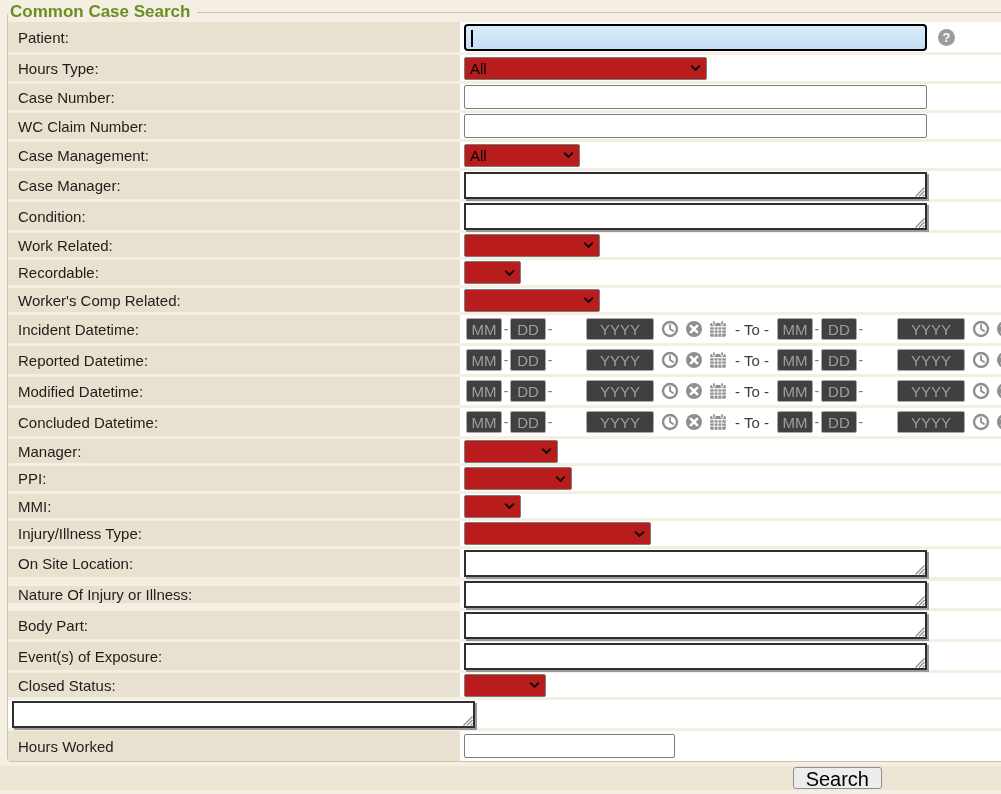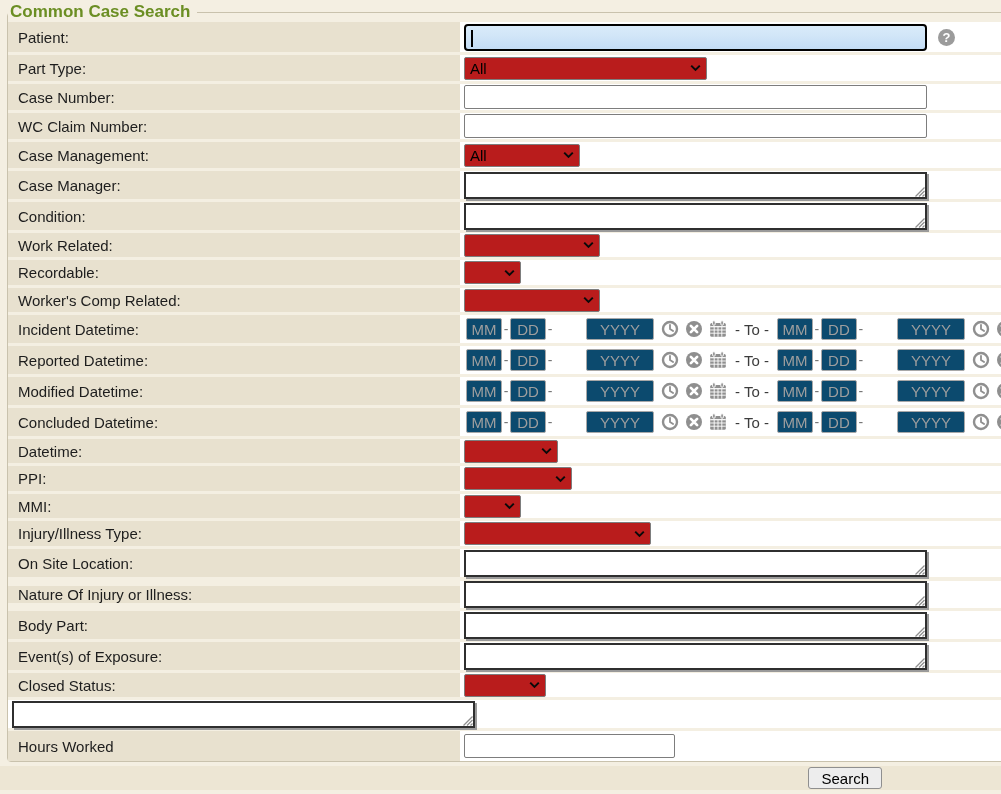--- a/index.html
+++ b/index.html
@@ -56,54 +56,54 @@
   .sel .chev{position:absolute;right:5px;top:50%;transform:translateY(-50%);display:flex;}
   
   .ta{
     box-sizing:border-box;width:463px;height:27px;border:2px solid #2f2f2f;background:#fff;
     box-shadow:2px 2px 0 #9a9a9a;position:relative;flex:0 0 auto;
   }
   .ta .grip{position:absolute;right:0;bottom:0;display:flex;}
   
   .dgroup{display:flex;align-items:center;margin-left:2px;}
   .dtb{
-    box-sizing:border-box;height:22px;border:1px solid var(--dtborder);border-radius:2px;background:#0c4a6e;
+    box-sizing:border-box;height:22px;border:1px solid var(--dtborder);border-radius:2px;background:#404040;
     color:var(--placeholder);font-size:15px;display:flex;align-items:center;justify-content:center;flex:0 0 auto;
   }
   .dtb.mm,.dtb.dd{width:36px;}
   .dtb.yy{width:68px;margin-left:32px;}
   .join{width:8px;text-align:center;color:#777;font-size:14px;flex:0 0 auto;}
   .dicons{display:flex;gap:6px;margin-left:7px;align-items:center;flex:0 0 auto;}
   .dicons span{display:flex;cursor:pointer;}
   .tosep{margin:0 8px;color:#3c3c3c;font-size:15px;white-space:pre;flex:0 0 auto;}
   
   .strip{height:24px;background:var(--stripbg);display:flex;align-items:center;margin-top:4px;}
   button.search{
     margin-left:auto;margin-right:119px;height:22px;padding:0 12px;
-    font-family:"Liberation Sans",sans-serif;font-size:15px;color:#000;
+    font-family:"Liberation Sans",sans-serif;font-size:20px;color:#000;
     background:#ededed;border:1px solid #8f8f8f;border-radius:3px;cursor:pointer;
   }
 </style>
 </head>
 <body>
 
 <fieldset class="panel">
   <legend class="title">Common Case Search</legend>
   <div id="rows">
       <div class="row" style="height: 33px;">
         <div class="lab">Patient:</div>
         <div class="val">
           <div class="patient-inp">
             <span class="caret"></span>
           </div>
           <span class="help">?</span>
         </div>
       </div>
       <div class="row" style="height: 29px;">
-        <div class="lab">Part Type:</div>
+        <div class="lab">Hours Type:</div>
         <div class="val">
           <div class="sel" style="width: 243px;">
             <span>All</span>
             <span class="chev">
               <svg width="11" height="7" viewBox="0 0 11 7">
                 <path d="M1.2 1.1 L5.5 5.4 L9.8 1.1" fill="none" stroke="#0a0a0a" stroke-width="2"></path>
               </svg>
             </span>
           </div>
         </div>
@@ -446,21 +446,21 @@
                   <path d="M5.2 6.7 V16.8 M9 6.7 V16.8 M12.8 6.7 V16.8 M1.2 10 H16.8 M1.2 13.2 H16.8" stroke="#fff" stroke-width="0.9"></path>
                   <rect x="3.6" y="0.7" width="2.6" height="4.6" rx="1.3" fill="#8f8f8f" stroke="#fff" stroke-width="0.9"></rect>
                   <rect x="11.8" y="0.7" width="2.6" height="4.6" rx="1.3" fill="#8f8f8f" stroke="#fff" stroke-width="0.9"></rect>
                 </svg>
               </span>
             </span>
           </div>
         </div>
       </div>
       <div class="row" style="height: 27px;">
-        <div class="lab">Datetime:</div>
+        <div class="lab">Manager:</div>
         <div class="val">
           <div class="sel" style="width: 94px;">
             <span></span>
             <span class="chev">
               <svg width="11" height="7" viewBox="0 0 11 7">
                 <path d="M1.2 1.1 L5.5 5.4 L9.8 1.1" fill="none" stroke="#0a0a0a" stroke-width="2"></path>
               </svg>
             </span>
           </div>
         </div>

